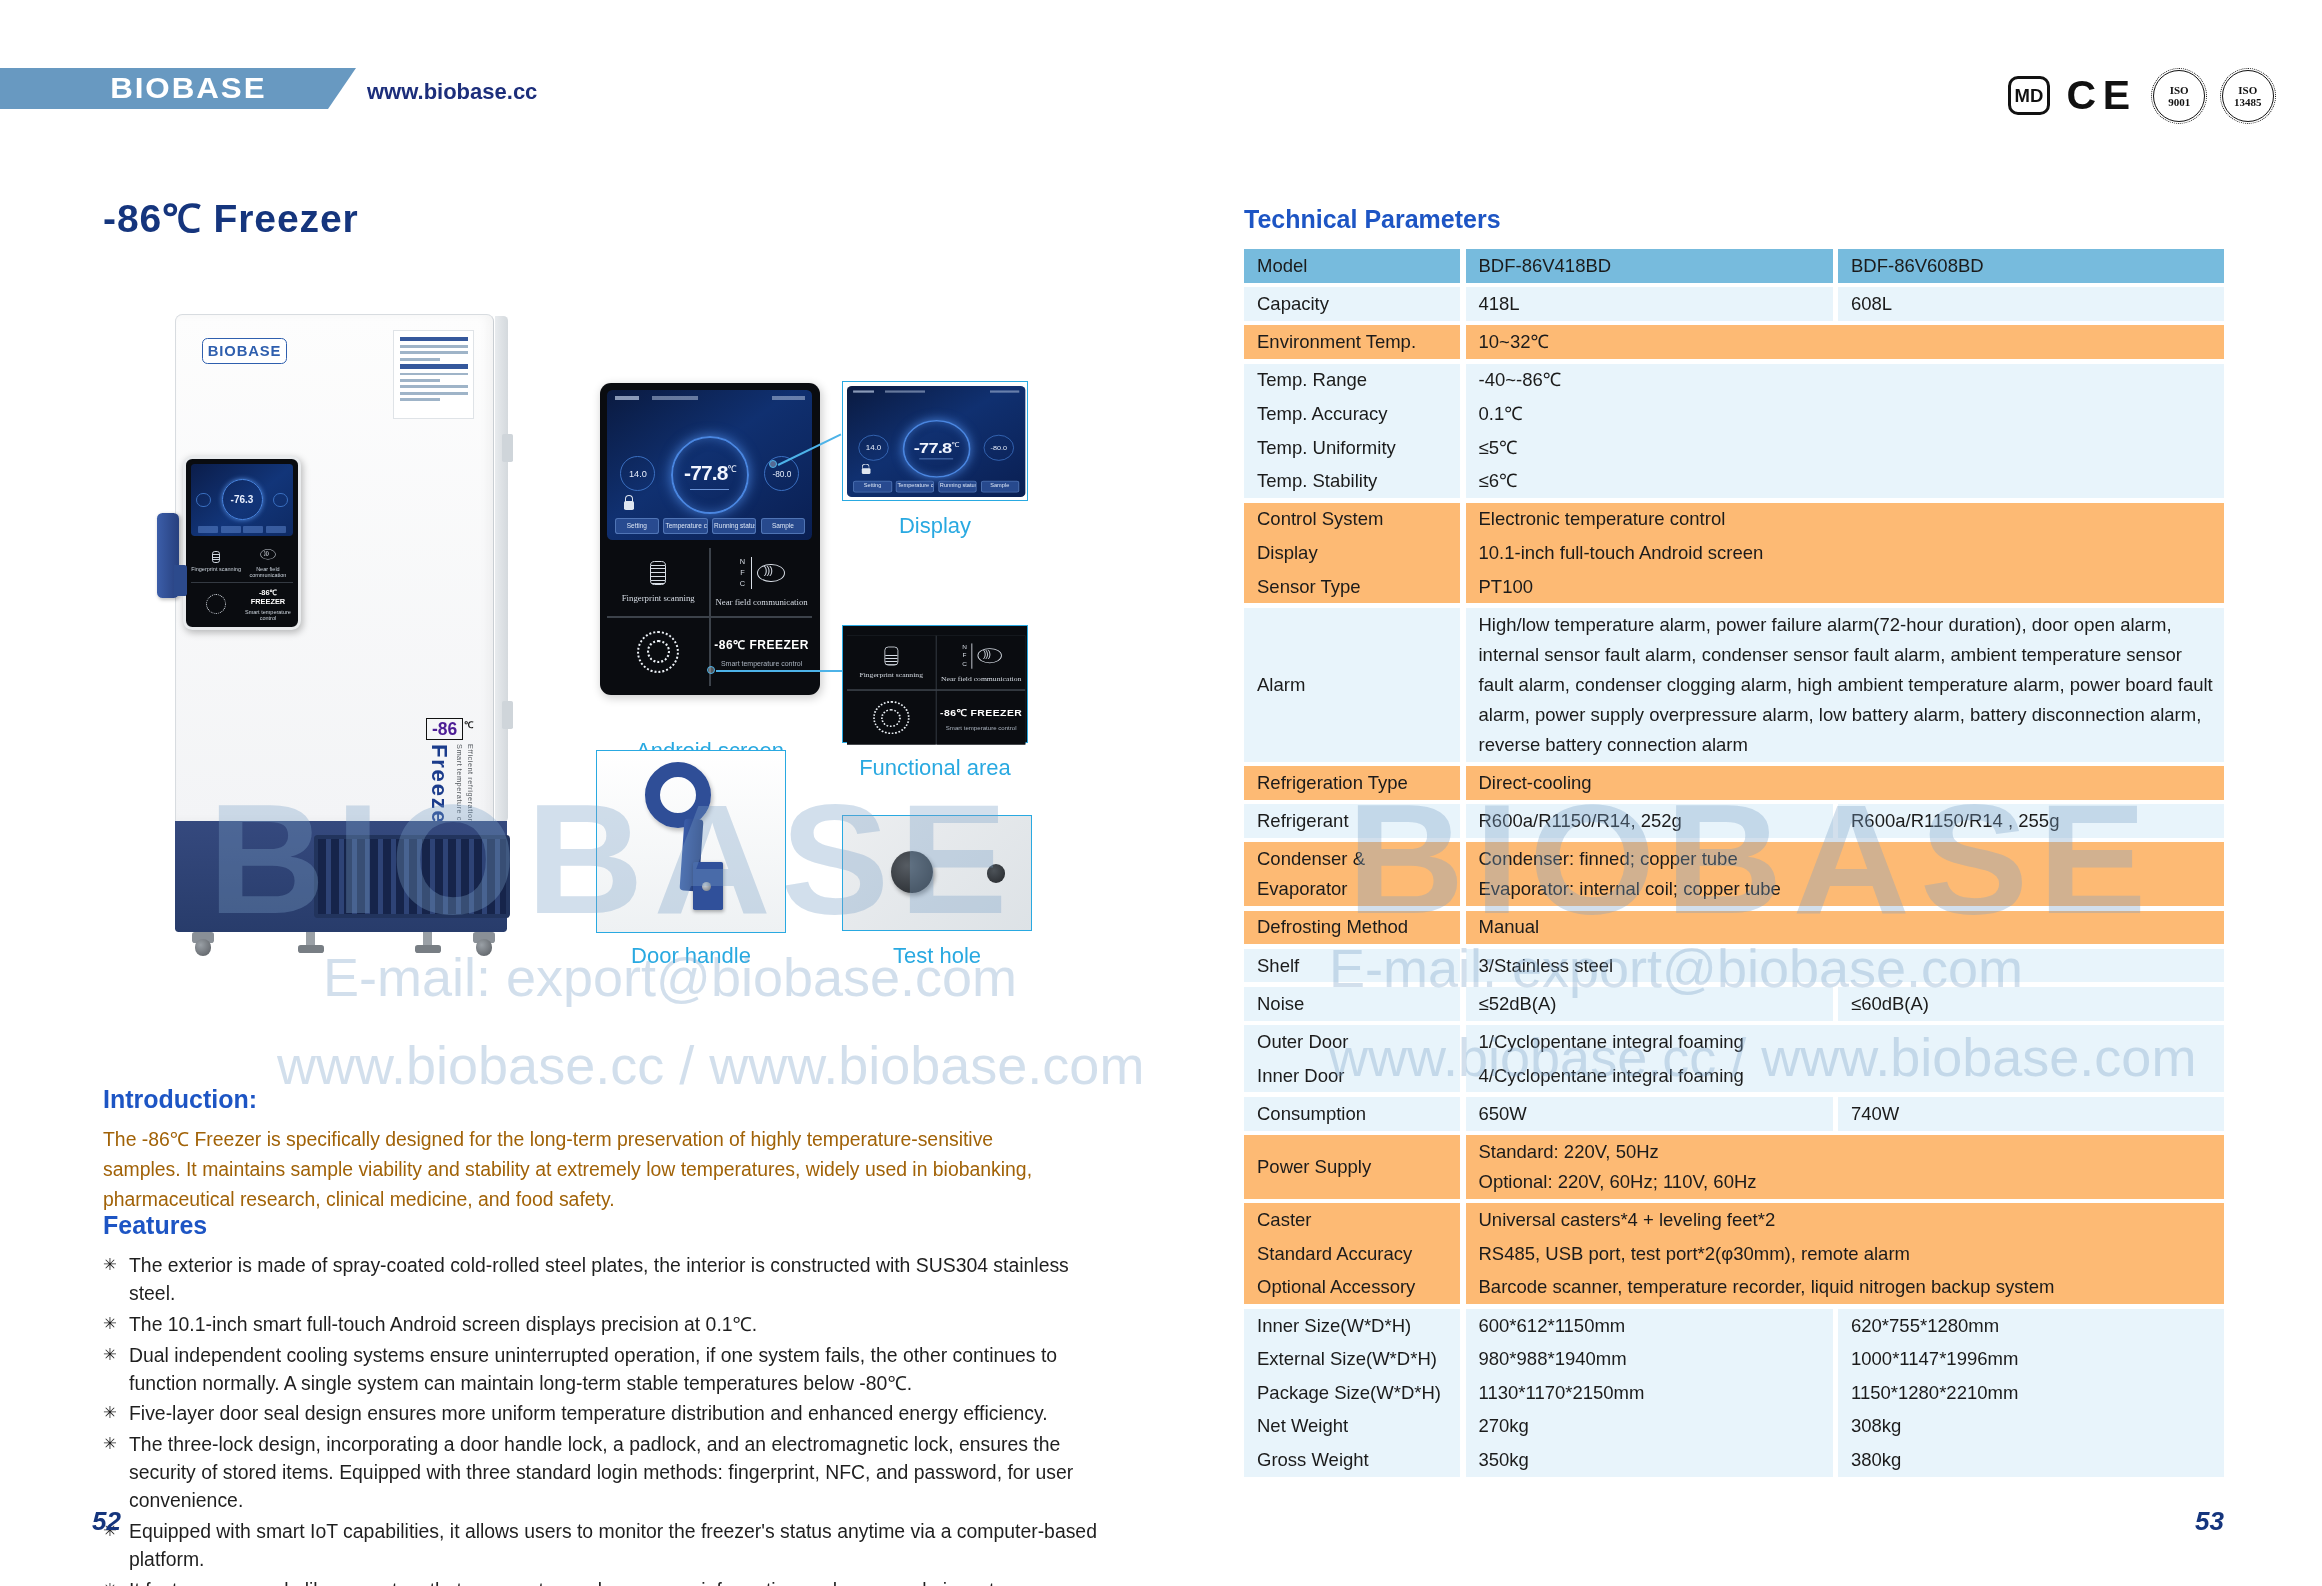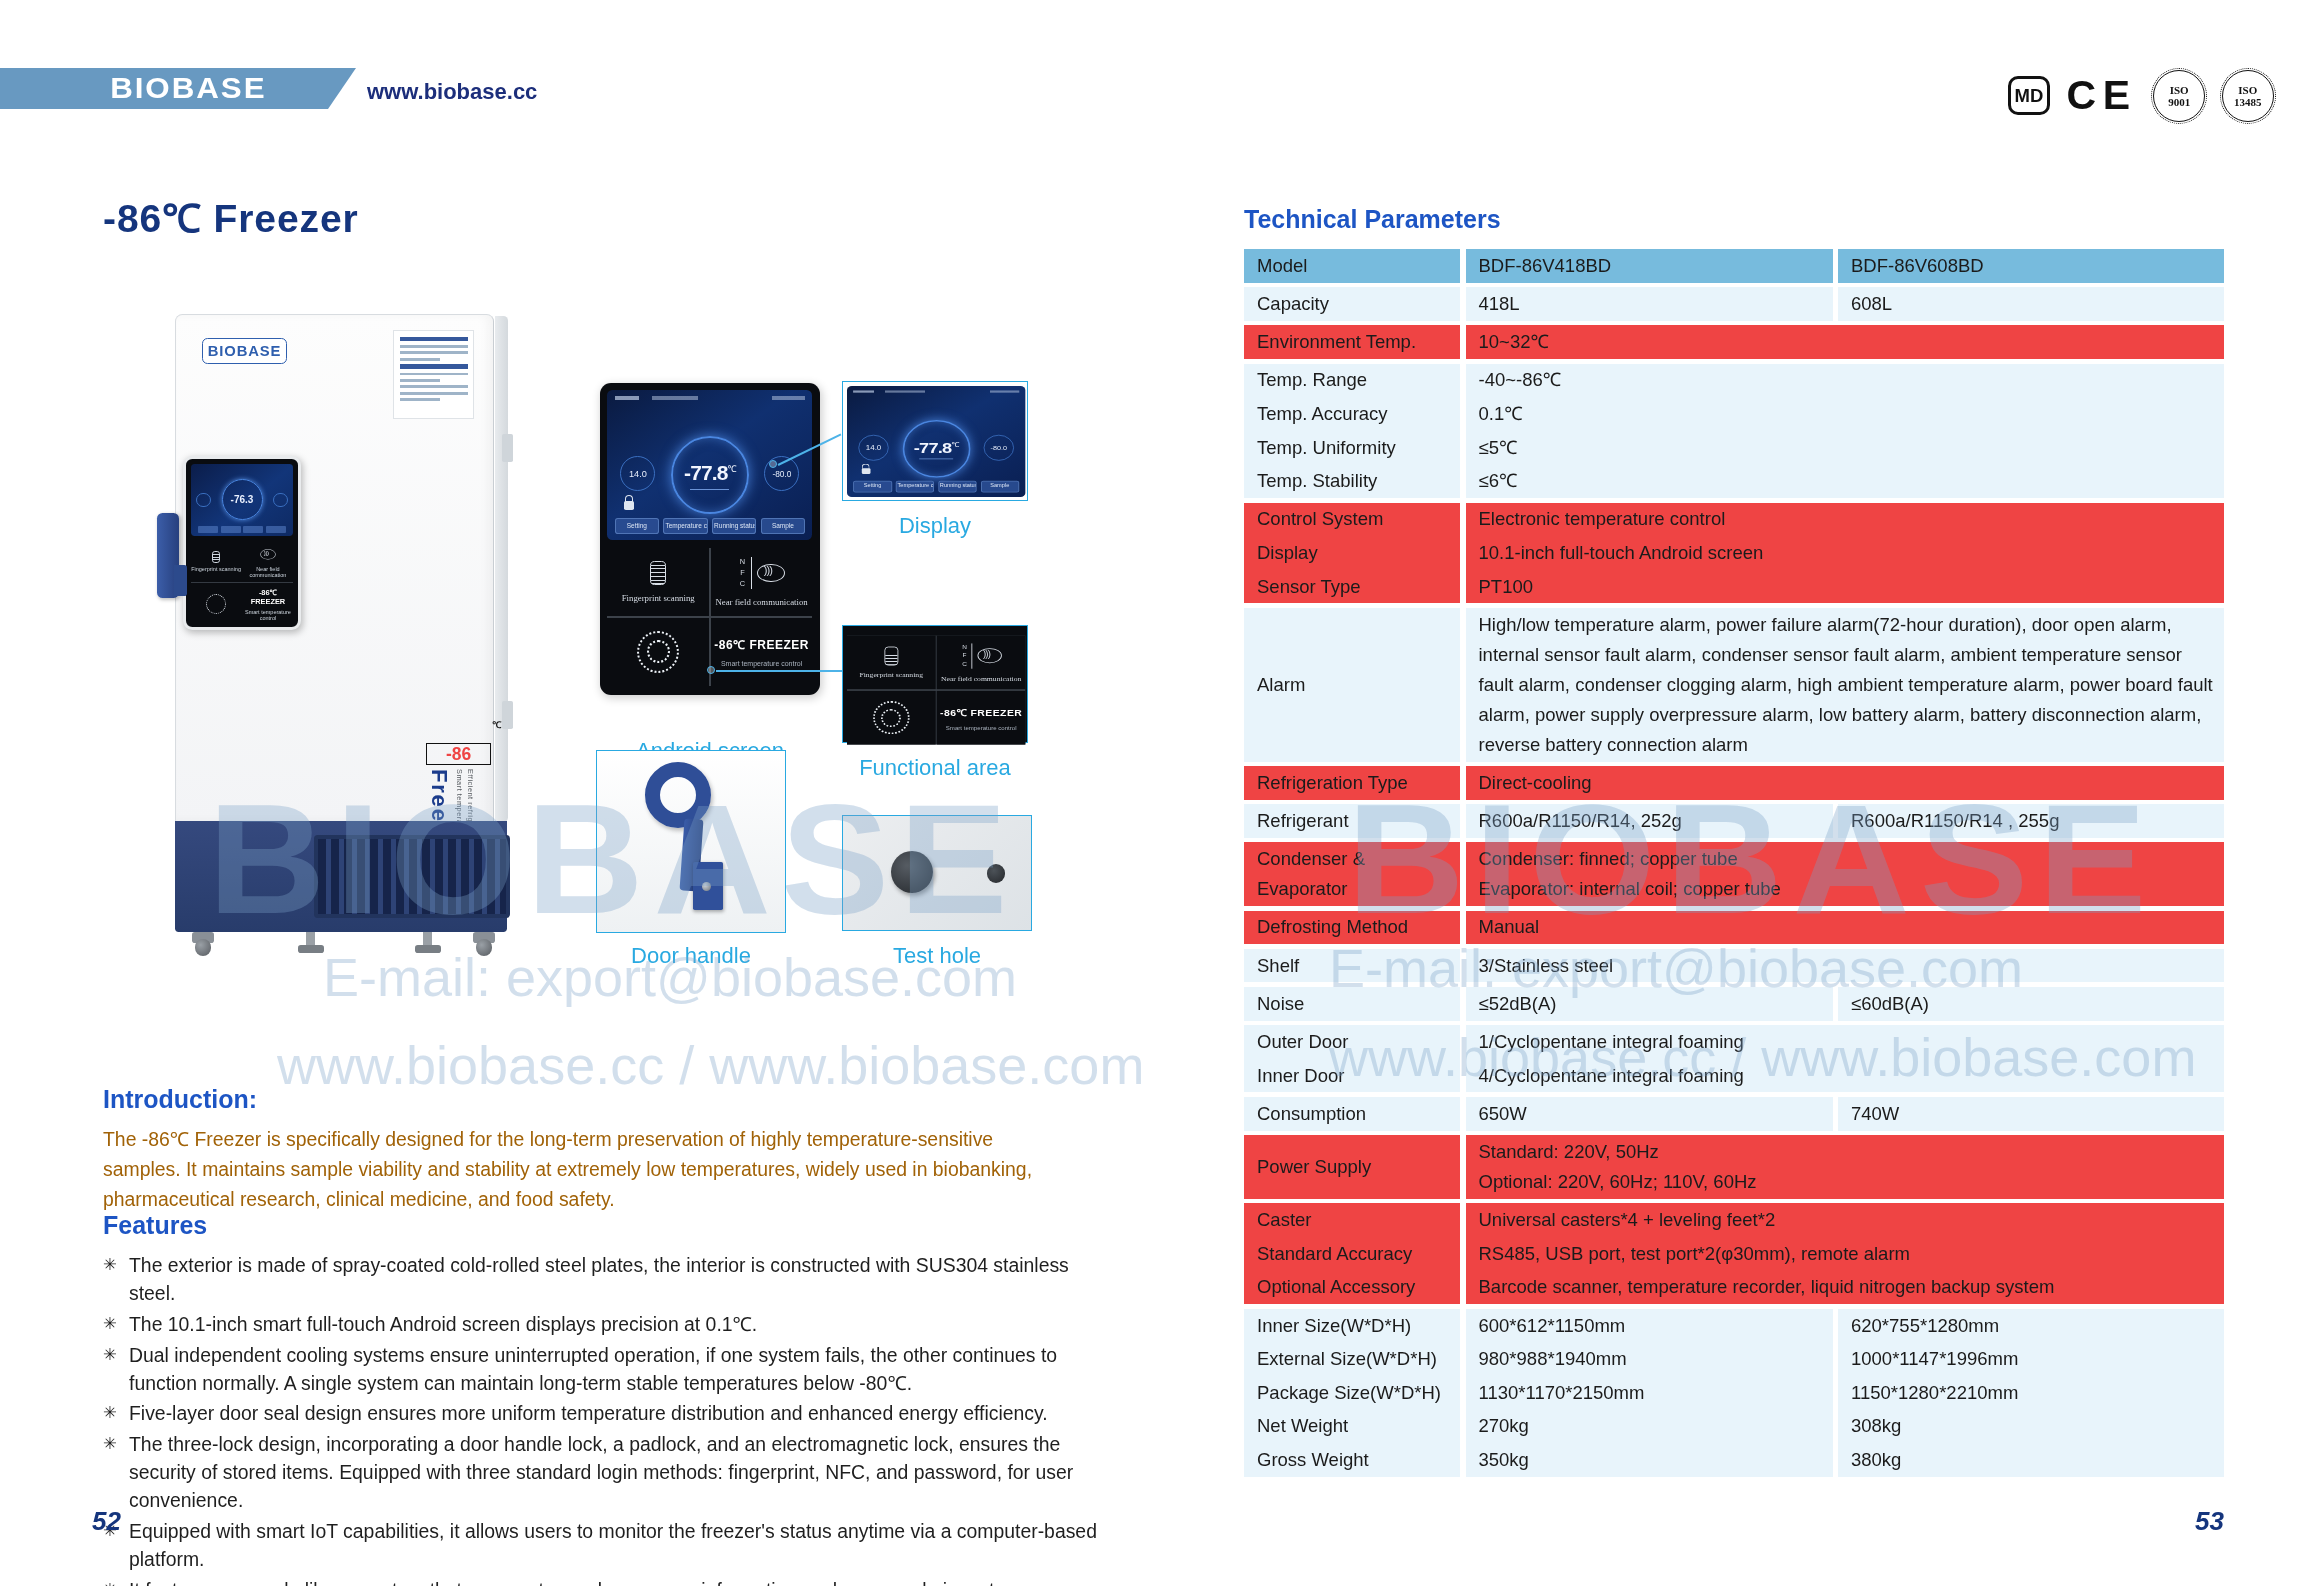--- a/index.html
+++ b/index.html
@@ -53,21 +53,21 @@
   .cquads { margin-top:4.6px; height:85px; display:grid; grid-template-columns:1fr 1fr; grid-template-rows:1fr 1fr; gap:0.9px; background:#343a42; }
   .cquads .cq { background:#0a0c10; display:flex; flex-direction:column; align-items:center; justify-content:center; gap:2.8px; color:#cdd5de; font-size:5.5px; text-align:center; overflow:hidden; }
   .fp-mini { width:8.3px; height:12px; border:0.9px solid #cdd5de; border-radius:2.8px; background:repeating-linear-gradient(180deg,transparent 0 1.8px,#cdd5de 1.8px 2.8px); }
   .dots-mini { width:20px; height:20px; border:1.8px dotted #e8eef5; border-radius:50%; }
   .cq .q4t { font-size:7.4px; font-weight:bold; color:#fff; }
   .handle { position:absolute; left:157px; top:513px; width:22px; height:85px; background:linear-gradient(90deg,#3c5ea9,#27407e); border-radius:5.5px; box-shadow:1.8px 1.8px 3.7px rgba(0,0,0,.25); }
   .handle::after { content:""; position:absolute; left:16.6px; top:52px; width:13px; height:31px; background:#2c4a8c; border-radius:0 2.8px 2.8px 0; }
 
   .door-brand { position:absolute; left:426px; top:718px; width:48px; }
   .db-badge { display:flex; align-items:flex-start; gap:0.9px; }
-  .db-num { font-size:17.5px; font-weight:800; color:#ef4444; border:1.8px solid #111; padding:0 19px; line-height:20px;margin-top:25px; }
+  .db-num { font-size:17.5px; font-weight:800; color:#4c1d95; border:1.8px solid #111; padding:0 5px; line-height:20px; }
   .db-unit { font-size:9.2px; color:#111; font-weight:bold; }
   .db-row { display:flex; gap:2.8px; margin-top:3.7px; }
   .db-word { writing-mode:vertical-rl; font-size:22px; font-weight:bold; color:#1b3c8c; letter-spacing:1.8px; }
   .db-tags { display:flex; gap:1.8px; }
   .db-tags span { writing-mode:vertical-rl; font-size:7.4px; color:#565b60; letter-spacing:0.5px; }
 
   .fbase { position:absolute; left:175px; top:821px; width:332px; height:111px; background:linear-gradient(180deg,#35497e,#283c6b); border-radius:0 0 3.7px 3.7px; }
   .grille { position:absolute; left:314px; top:835px; width:196px; height:83px; border:4.6px solid #22345d; border-radius:3.7px;
     background:repeating-linear-gradient(90deg,#16244a 0 8.3px,#2e4376 8.3px 13px); }
   .caster { position:absolute; top:932px; width:22px; height:11px; background:#8a9097; border-radius:2.8px; }
@@ -132,21 +132,21 @@
   .tech-title { left:1244px; top:205px; }
   .ttable { position:absolute; left:1244px; top:249px; width:980px; }
   .trow { display:flex; gap:5.5px; }
   .tblock { margin-bottom:4.6px; }
   .cell { display:flex; align-items:center; padding:1.8px 5.5px 1.8px 13px; min-height:32px; font-size:18.5px; line-height:30px; color:#1b1b1b; white-space:pre-line; }
   .lbl { flex:0 0 216px; }
   .v1 { flex:0 0 367px; }
   .v2 { flex:1; }
   .vspan { flex:1; }
   .light { background:#e8f4fb; }
-  .medium { background:#ef4444; }
+  .medium { background:#fdba74; }
   .head { background:#77bbdd; }
 
   
   .wm { position:absolute; color:rgba(124,162,199,.34); pointer-events:none; z-index:6; white-space:nowrap; }
   .wm-brand { font-size:155px; font-weight:bold; letter-spacing:9.2px; transform:scaleX(1.05); transform-origin:left; }
   .wm-mid { font-size:54px; }
 </style>
 </head>
 <body>
 

